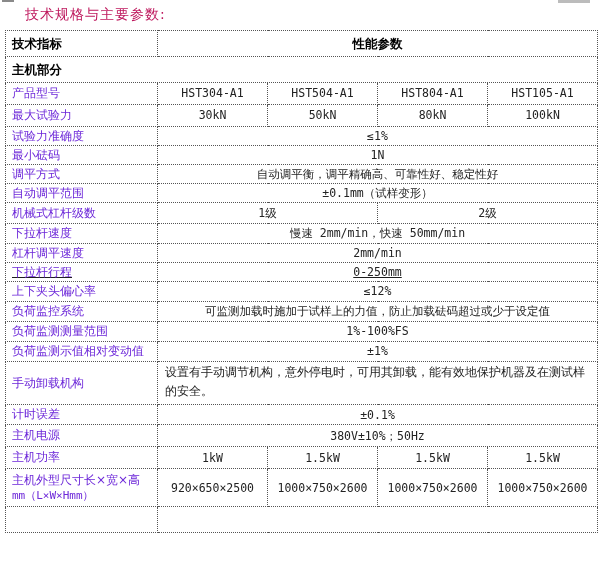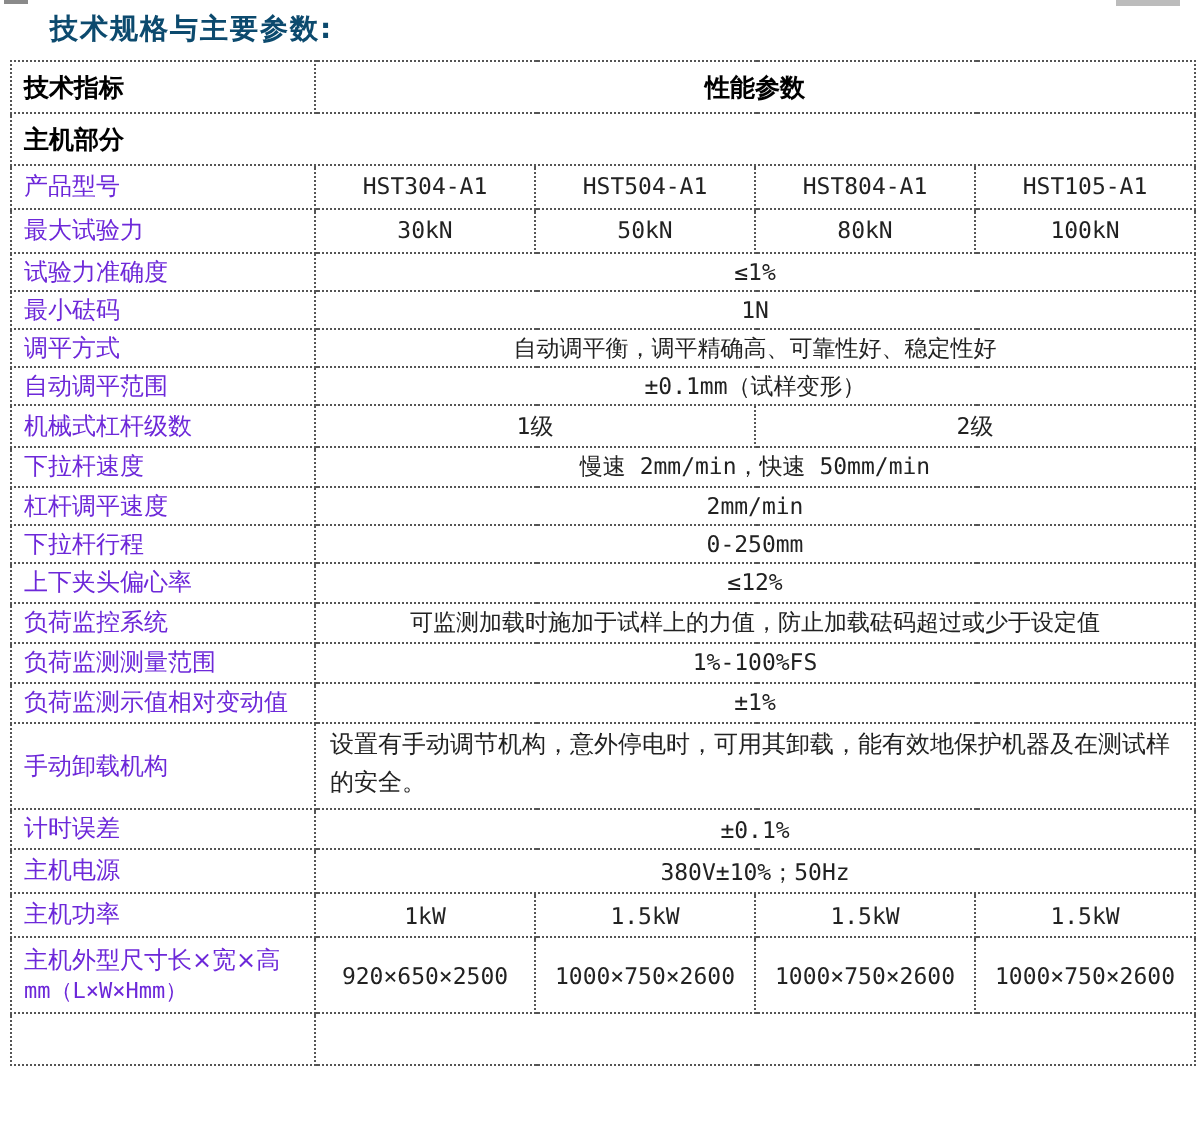--- a/index.html
+++ b/index.html
@@ -10,21 +10,21 @@
     -webkit-font-smoothing:none;
   }
   .edge-artifact-left{
     position:absolute;left:2px;top:0;width:12px;height:2px;background:#8a8a8a;
   }
   .edge-artifact-right{
     position:absolute;left:558px;top:0;width:32px;height:3px;background:#bcbcbc;
   }
   .page-title{
     position:absolute;left:25px;top:6px;
-    font-size:14px;font-weight:bold;letter-spacing:1px;color:#0c4a6e;
+    font-size:14px;font-weight:normal;letter-spacing:1px;color:#be185d;
   }
   table.specs{
     position:absolute;left:5px;top:30px;width:592px;
     border-collapse:collapse;table-layout:fixed;
   }
   td{
     border:1px dotted #555;
     font-size:12px;line-height:1.25;
     padding:0 4px;overflow:hidden;vertical-align:middle;
     white-space:normal;
@@ -109,21 +109,21 @@
         <td class="value" colspan="2">2级</td>
       </tr>
       <tr style="height: 20px;">
         <td class="label">下拉杆速度</td>
         <td class="value" colspan="4">慢速 2mm/min，快速 50mm/min</td>
       </tr>
       <tr style="height: 19px;">
         <td class="label">杠杆调平速度</td>
         <td class="value" colspan="4">2mm/min</td>
       </tr>
-      <tr style="height: 19px;">
+      <tr style="height: 19px; text-decoration: underline;">
         <td class="label">下拉杆行程</td>
         <td class="value" colspan="4">0-250mm</td>
       </tr>
       <tr style="height: 20px;">
         <td class="label">上下夹头偏心率</td>
         <td class="value" colspan="4">≤12%</td>
       </tr>
       <tr style="height: 20px;">
         <td class="label">负荷监控系统</td>
         <td class="value" colspan="4">可监测加载时施加于试样上的力值，防止加载砝码超过或少于设定值</td>

